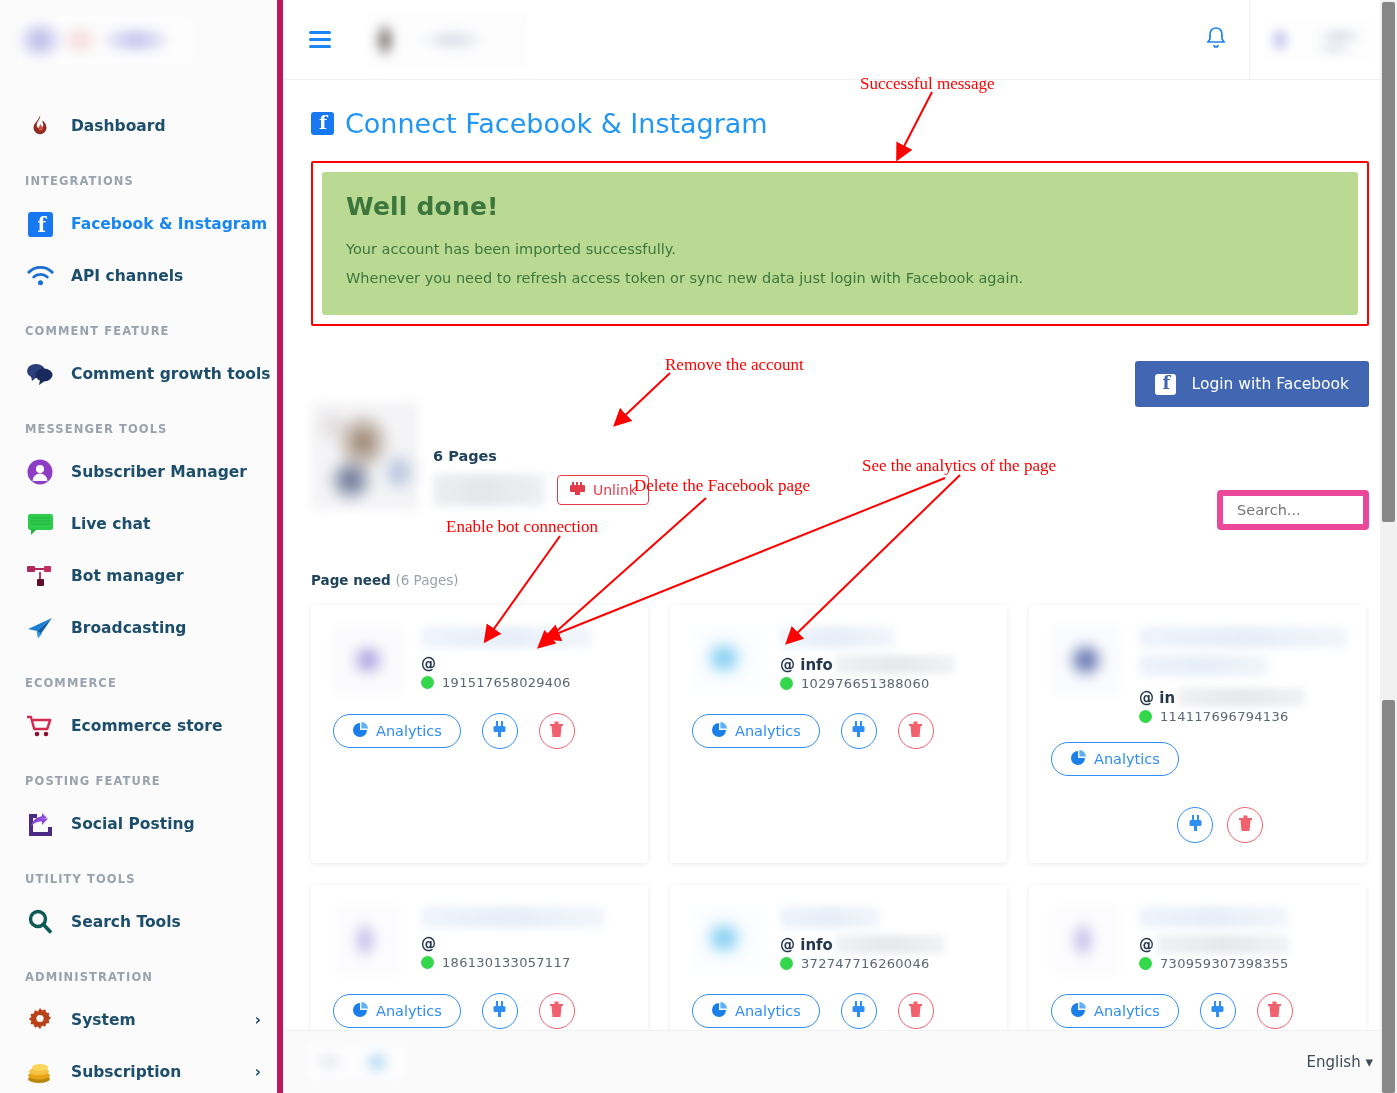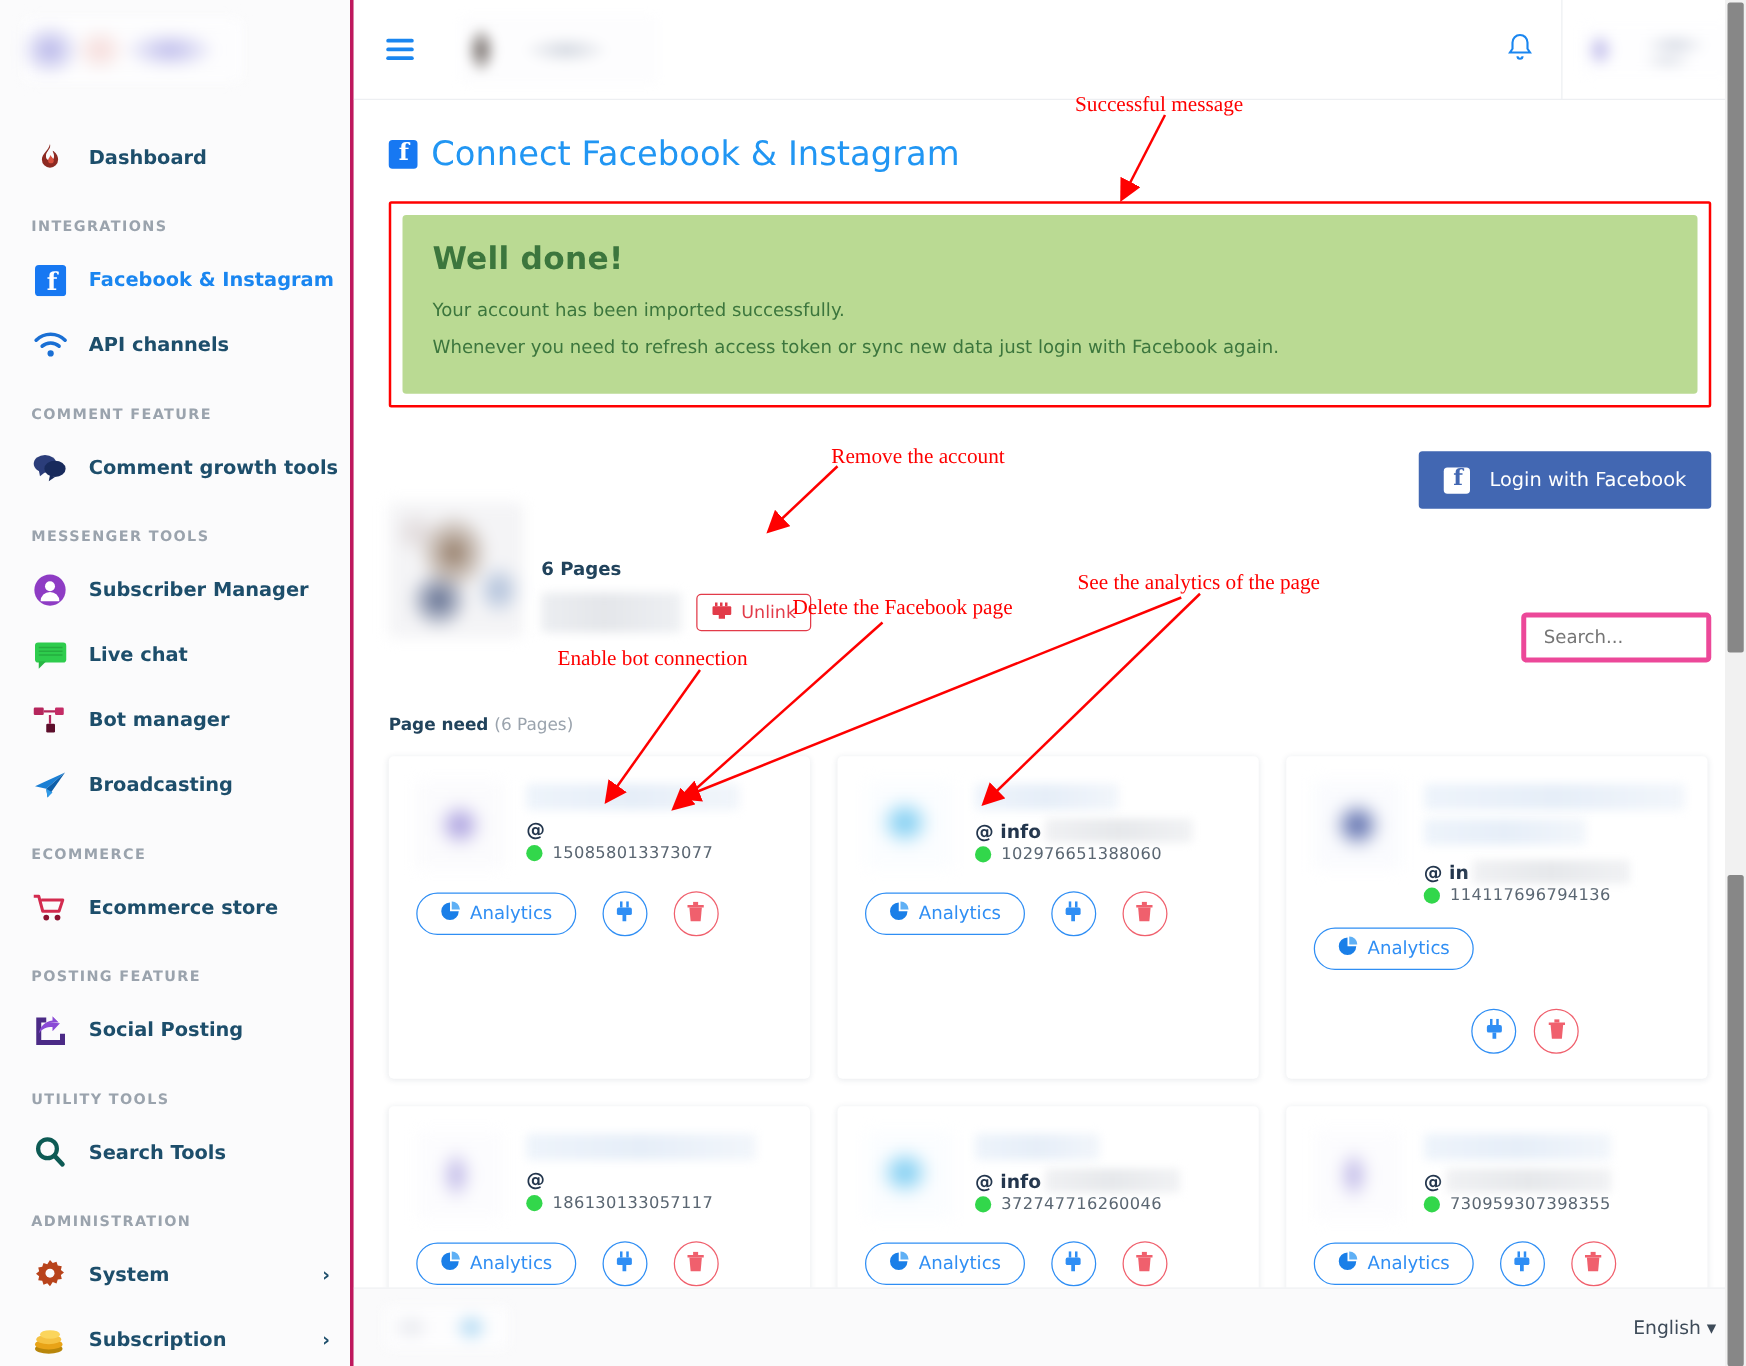--- a/index.html
+++ b/index.html
@@ -7,21 +7,21 @@
     width: 1397px; height: 1093px;
     font-family: "DejaVu Sans", sans-serif;
     background: #ffffff;
     overflow: hidden;
   }
   .app { position: relative; width: 1397px; height: 1093px; display: flex; }
 
   
   .sidebar {
     width: 283px; height: 1093px; background: #fbfbfc;
-    border-right: 3px solid #be185d; flex: 0 0 283px;
+    border-right: 6px solid #be185d; flex: 0 0 283px;
     position: relative; overflow: hidden;
   }
   .logo-wrap { height: 80px; display: flex; align-items: center; padding-left: 18px; }
   .logo-blur {
     width: 176px; height: 52px; border-radius: 5px;
     background:
       radial-gradient(ellipse 34px 30px at 22px 26px, rgba(120,118,214,.55), rgba(120,118,214,0) 72%),
       radial-gradient(ellipse 30px 26px at 62px 26px, rgba(235,175,170,.45), rgba(235,175,170,0) 72%),
       radial-gradient(ellipse 52px 22px at 118px 26px, rgba(125,122,216,.5), rgba(125,122,216,0) 72%),
       #fdfdfe;
@@ -144,21 +144,21 @@
   .unlink-btn {
     border: 1px solid #e23b49; color: #e23b49; background: #fff;
     border-radius: 4px; height: 30px; padding: 0 11px;
     display: flex; align-items: center; gap: 7px;
     font-size: 14px; cursor: pointer; font-family: "DejaVu Sans", sans-serif;
   }
 
   
   .search-wrap { position: absolute; right: 28px; top: 410px; }
   .search-input {
-    width: 152px; height: 40px; border: 4px solid #ec4899; border-radius: 4px;
+    width: 152px; height: 40px; border: 6px solid #ec4899; border-radius: 4px;
     padding: 0 14px; font-size: 14.5px; color: #8b949d; background:#fff;
     font-family: "DejaVu Sans", sans-serif; outline: none; margin-left: 16px;
   }
 
   .page-list-label {
     position: absolute; left: 28px; top: 492px;
     font-size: 13.5px; color: #21435c; font-weight: 700;
   }
   .page-list-label span { color: #9aa3ad; font-weight: 400; }
 
@@ -480,21 +480,21 @@
           <div class="card-top">
             <div class="card-avatar av-purple"></div>
             <div class="card-meta">
               <div class="title-blur" style="width:82%"></div>
               <div class="card-handle">
                 <span>@</span>
                 <span></span>
               </div>
               <div class="card-id">
                 <span class="dot-green"></span>
-                <span>150858013373077</span>
+                <span>191517658029406</span>
               </div>
             </div>
           </div>
           <div class="card-actions">
             <button class="btn-analytics">
               <span>
                 <svg width="16" height="16" viewBox="0 0 16 16">
                     <path d="M8 8V1a7 7 0 1 0 7 7z" fill="#1a7fe8"></path>
                     <path d="M9.4 0v6.6H16A7 7 0 0 0 9.4 0z" fill="#5fb0f5"></path>
                   </svg>

